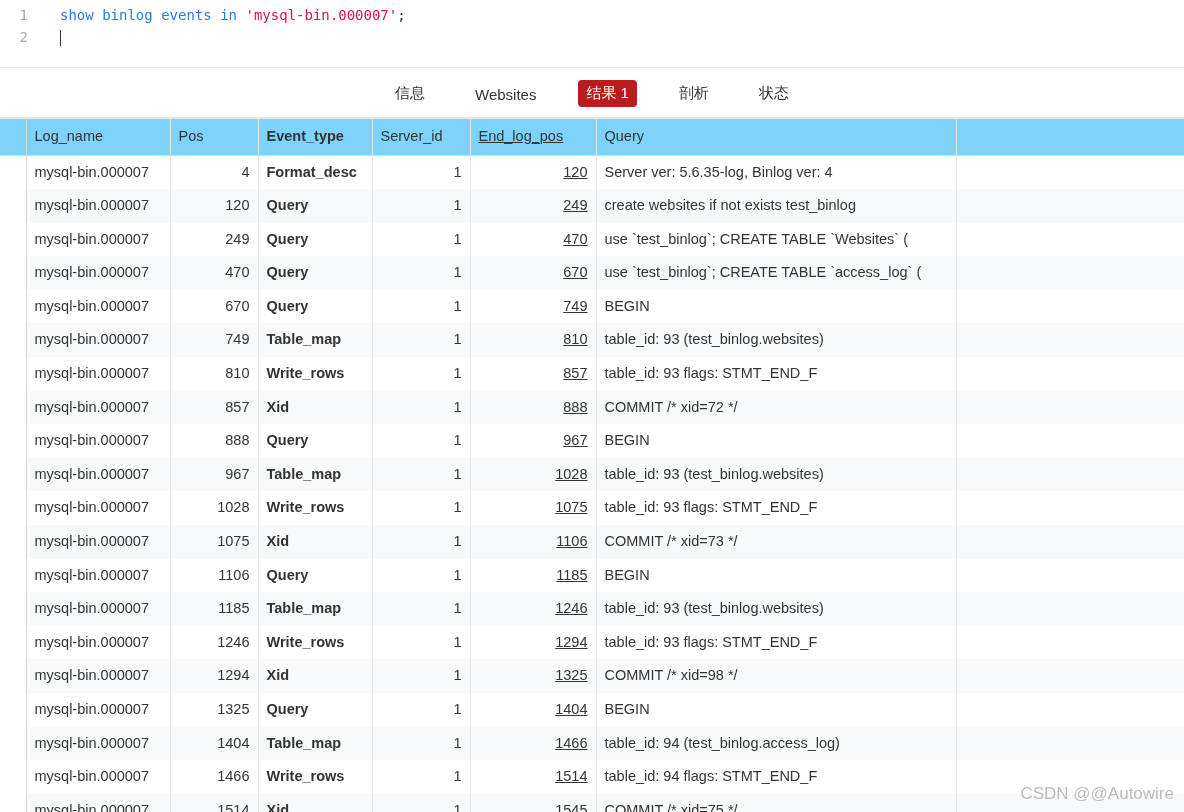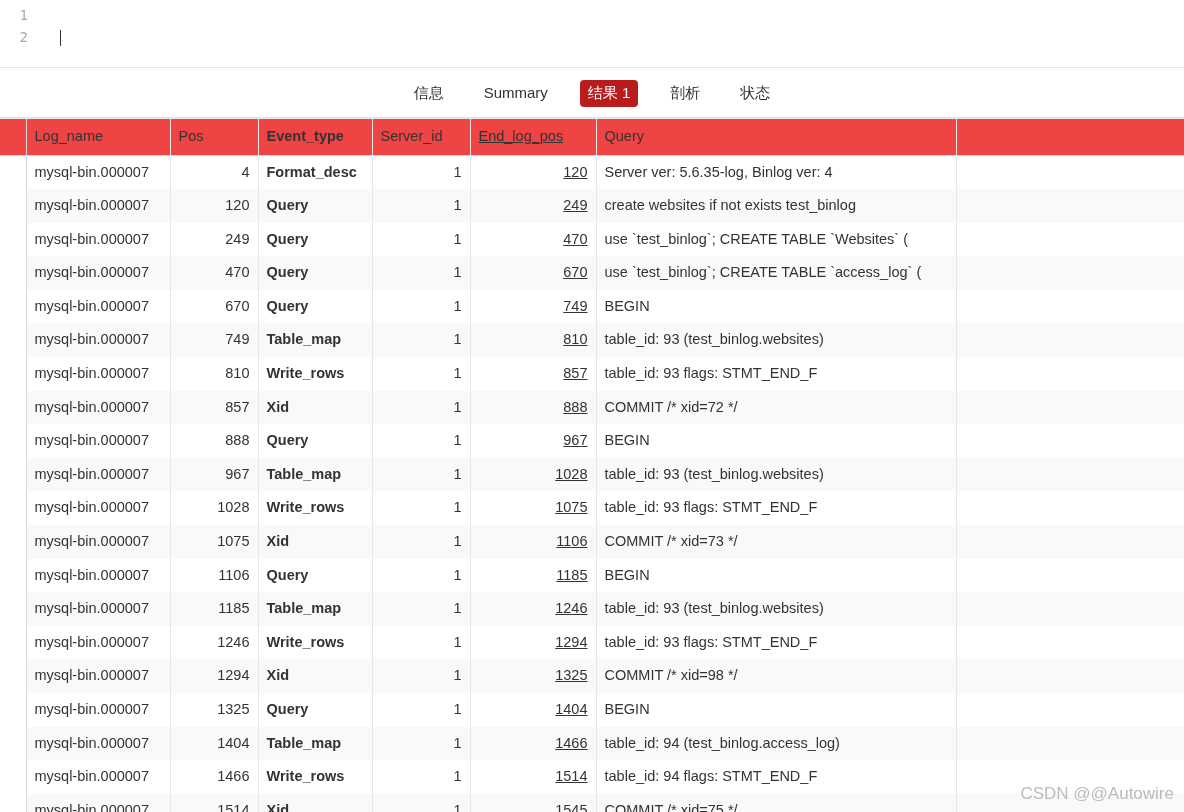--- a/index.html
+++ b/index.html
@@ -78,21 +78,21 @@
       padding: 4px 8px;
       border-right: 1px solid #e7e7e7;
       font-size: 14.5px;
       line-height: 25.6px;
       white-space: nowrap;
       overflow: hidden;
       text-overflow: ellipsis;
     }
     th {
       font-weight: 400;
-      background: #ef4444;
+      background: #7dd3fc;
       border-bottom: 1px solid #d8d8d8;
       color: #333;
       height: 36px;
     }
     .col-rownum { width: 26px; border-right: 1px solid #d8d8d8; }
     .col-logname { width: 144px; }
     .col-pos { width: 88px; }
     .col-event { width: 114px; font-weight: bold; }
     .col-server { width: 98px; }
     .col-endpos { width: 126px; text-decoration: underline; }
@@ -110,32 +110,33 @@
       user-select: none;
     }
   </style>
 </head>
 <body>
 
 <div class="editor-area">
   <div id="editor-lines">
       <div class="editor-line">
         <div class="gutter">1</div>
+        <div class="code"><span class="kw">show</span><span> </span><span class="kw">binlog</span><span> </span><span class="kw">events</span><span> </span><span class="kw">in</span><span> </span><span class="str">'mysql-bin.000007'</span><span class="punct">;</span></div>
       </div>
       <div class="editor-line">
         <div class="gutter">2</div>
         <div class="code"><span class="cursor"></span></div>
       </div>
     </div>
 </div>
 
 <div class="tabs-bar">
-  <div id="tabs-container" style="display: flex; gap: 24px;">
+  <div id="tabs-container" style="display: flex; gap: 34px; align-items: flex-end;">
       <div class="tab">信息</div>
-      <div class="tab">Summary</div>
+      <div class="tab">Websites</div>
       <div class="tab active">结果 1</div>
       <div class="tab">剖析</div>
       <div class="tab">状态</div>
     </div>
 </div>
 
 <div class="table-wrap">
   <table>
     <thead>
       <tr>

